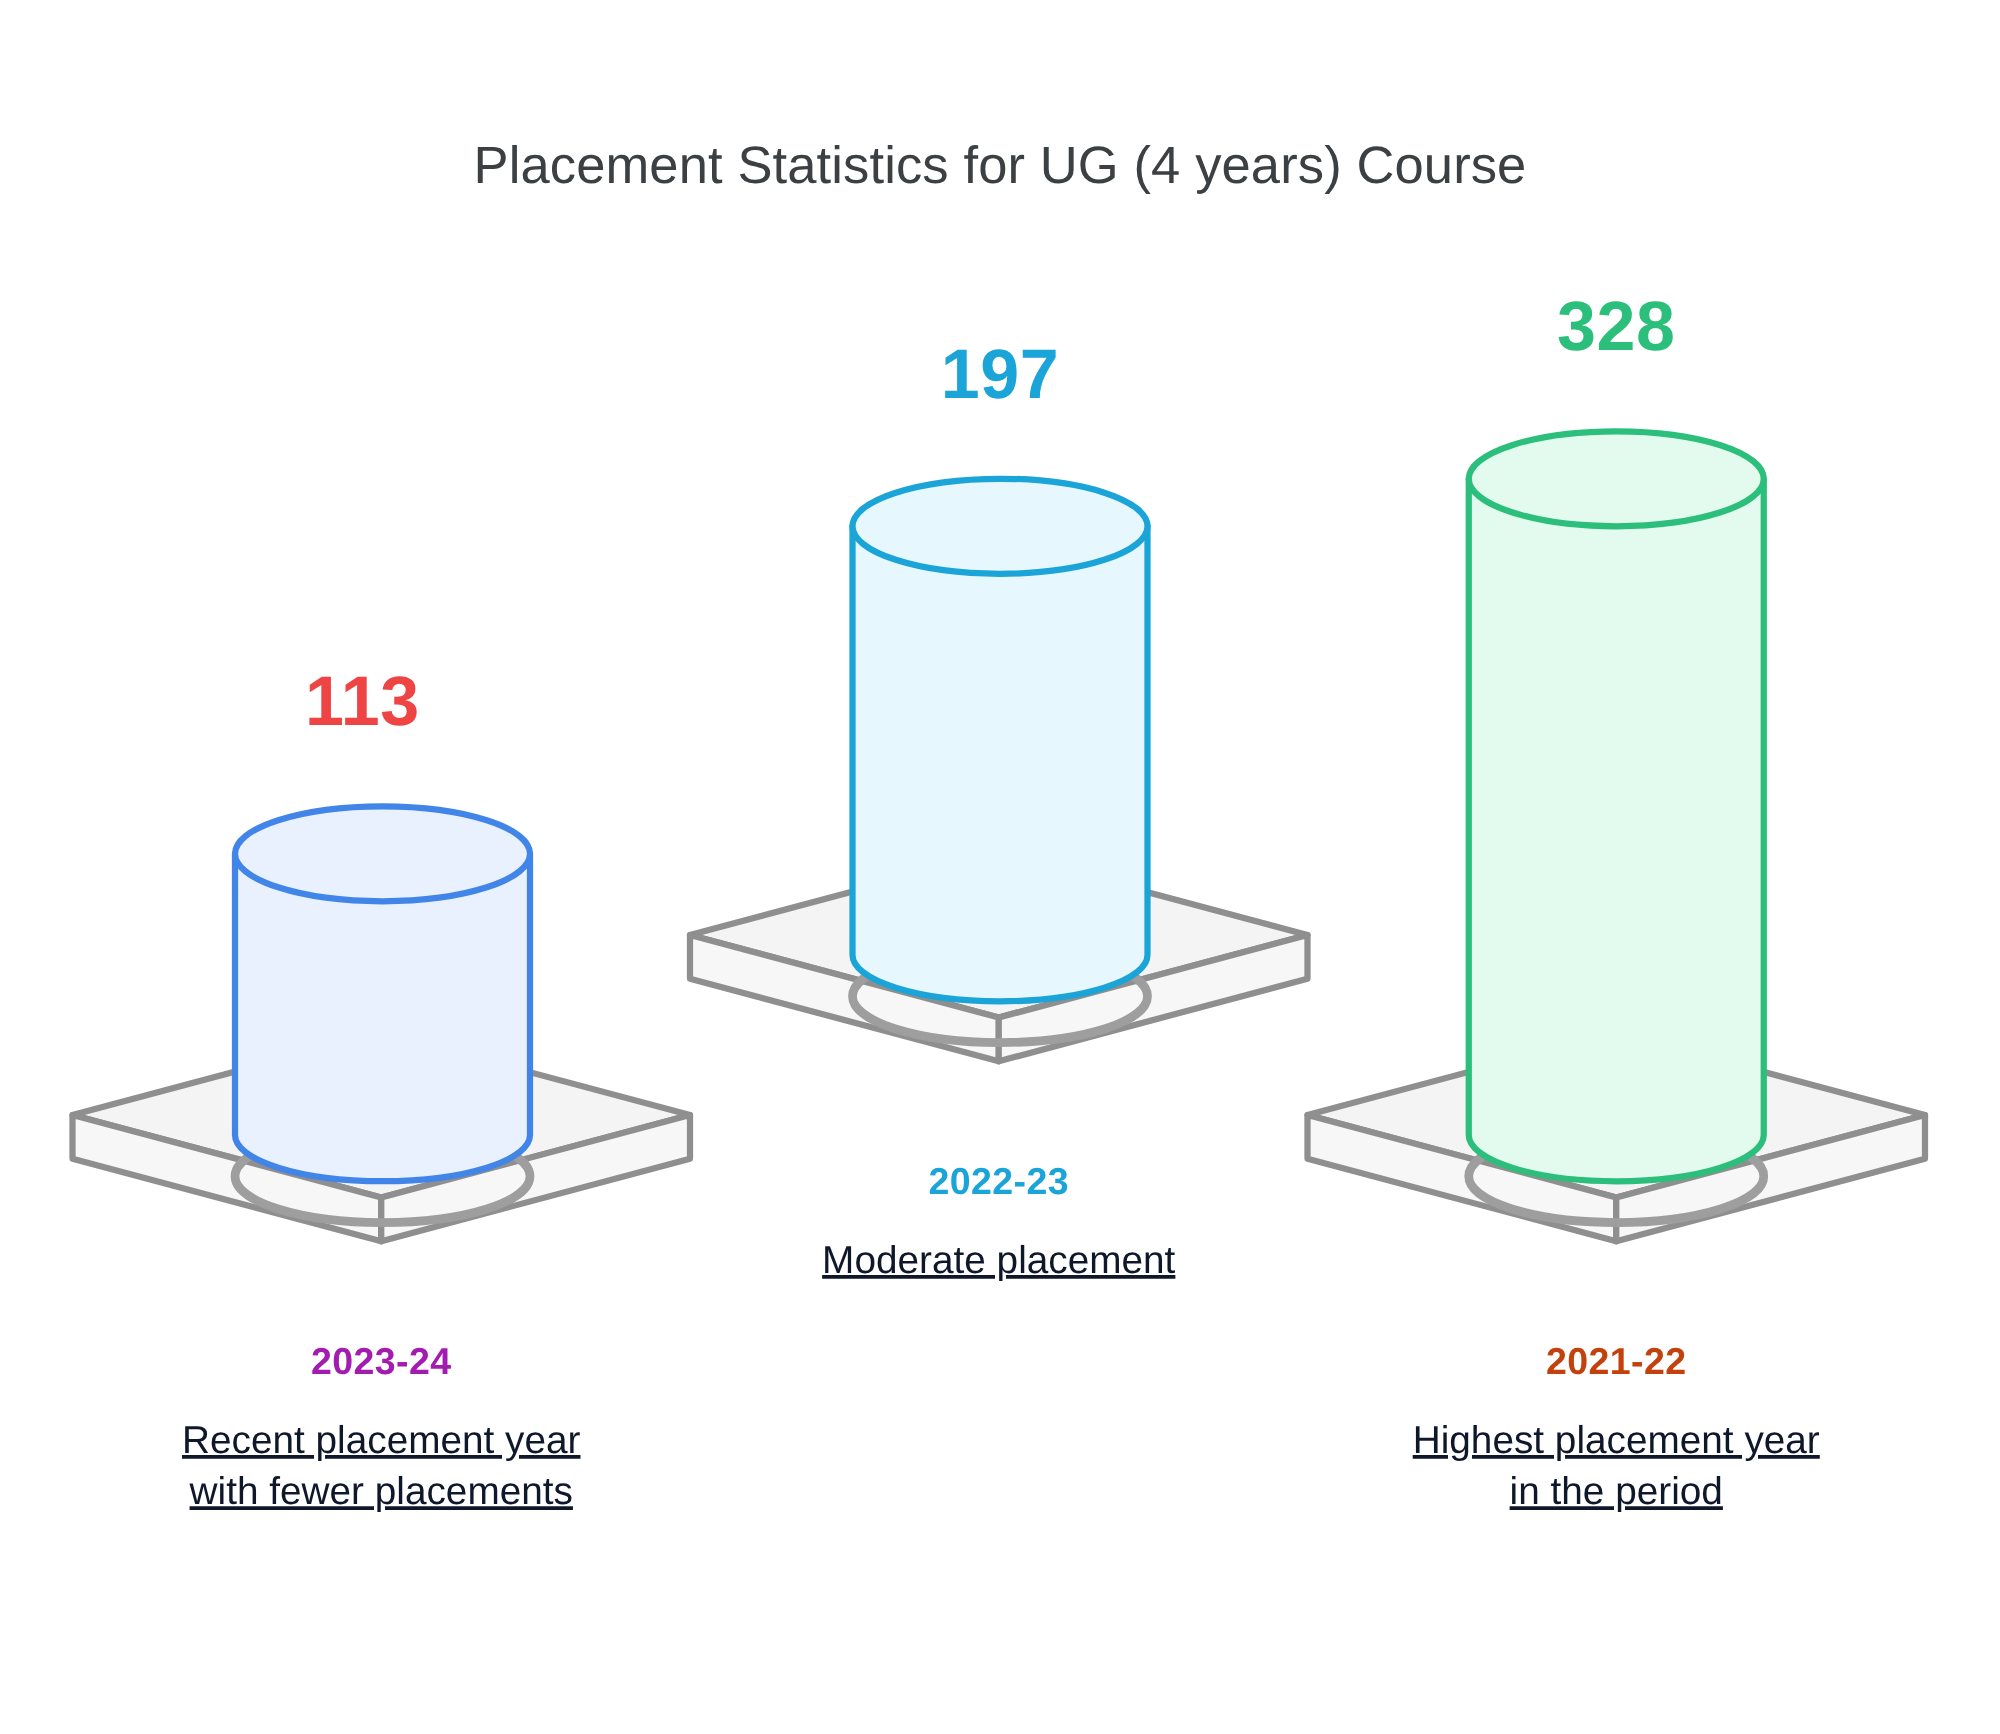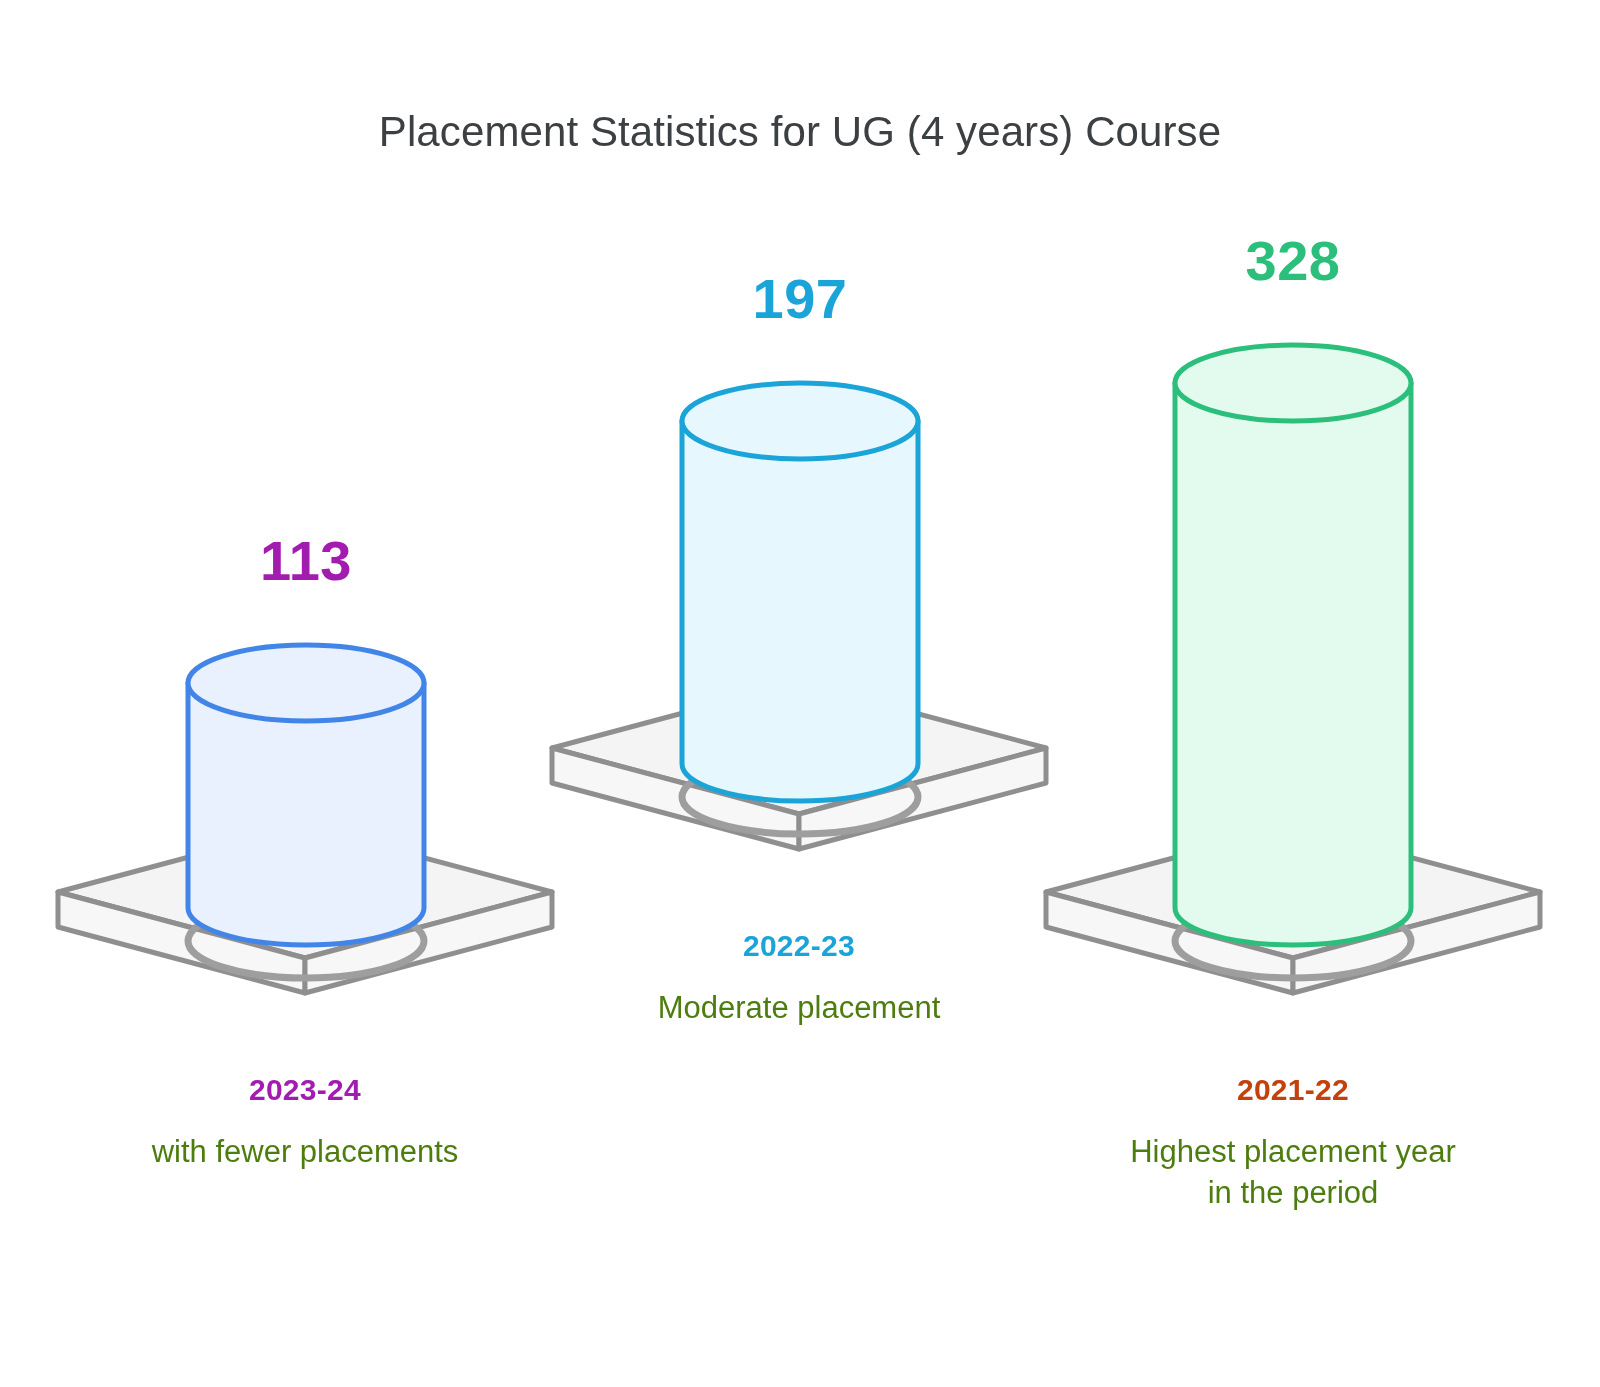--- a/index.html
+++ b/index.html
@@ -51,22 +51,23 @@
   .caption-year {
     font-size: 30px;
     font-weight: 700;
     letter-spacing: 0.3px;
     line-height: 1.1;
   }
   .caption-desc {
     margin-top: 26px;
     font-size: 31px;
     font-weight: 400;
-    color: #4d7c0f;
+    color: #0f172a;
     line-height: 1.32;
+    text-decoration: underline;
   }
 </style>
 </head>
 <body>
 
 <div id="stage">
 
   <div class="chart-title">Placement Statistics for UG (4 years) Course</div>
 
   <svg id="scene" width="1600" height="1387" viewBox="0 0 1600 1387">
@@ -107,29 +108,30 @@
         <path d="M 1540,892 L 1293,958 L 1293,993 L 1540,927 Z" fill="#f7f7f7" stroke="#8f8f8f" stroke-width="5" stroke-linejoin="round"></path>
       </g>
       <ellipse cx="1293" cy="941" rx="118" ry="37" fill="none" stroke="#9e9e9e" stroke-width="7"></ellipse>
       <g>
         <path d="M 1175,383 L 1175,908 A 118,37 0 0 0 1411,908 L 1411,383 Z" fill="#e3fbee" stroke="#2cbf7c" stroke-width="5" stroke-linejoin="round"></path>
         <ellipse cx="1293" cy="383" rx="118" ry="38" fill="#e3fbee" stroke="#2cbf7c" stroke-width="5"></ellipse>
       </g>
     </g>
   </svg>
 
-  <div class="value-label" style="left:156px; top:528px; width:300px; color:#a21caf;">113</div>
+  <div class="value-label" style="left:140px; top:528px; width:300px; color:#ef4444;">113</div>
 
   <div class="value-label" style="left:650px; top:266px; width:300px; color:#1ba4d8;">197</div>
 
   <div class="value-label" style="left:1143px; top:228px; width:300px; color:#2cbf7c;text-align:center;">328</div>
 
   <div class="caption-block" style="left:55px; top:1073px; width:500px;">
     <div class="caption-year" style="color:#a21caf;">2023-24</div>
     <div class="caption-desc">
+      <div>Recent placement year</div>
       <div>with fewer placements</div>
     </div>
   </div>
 
   <div class="caption-block" style="left:549px; top:929px; width:500px;">
     <div class="caption-year" style="color:#1ba4d8;">2022-23</div>
     <div class="caption-desc">
       <div>Moderate placement</div>
     </div>
   </div>

